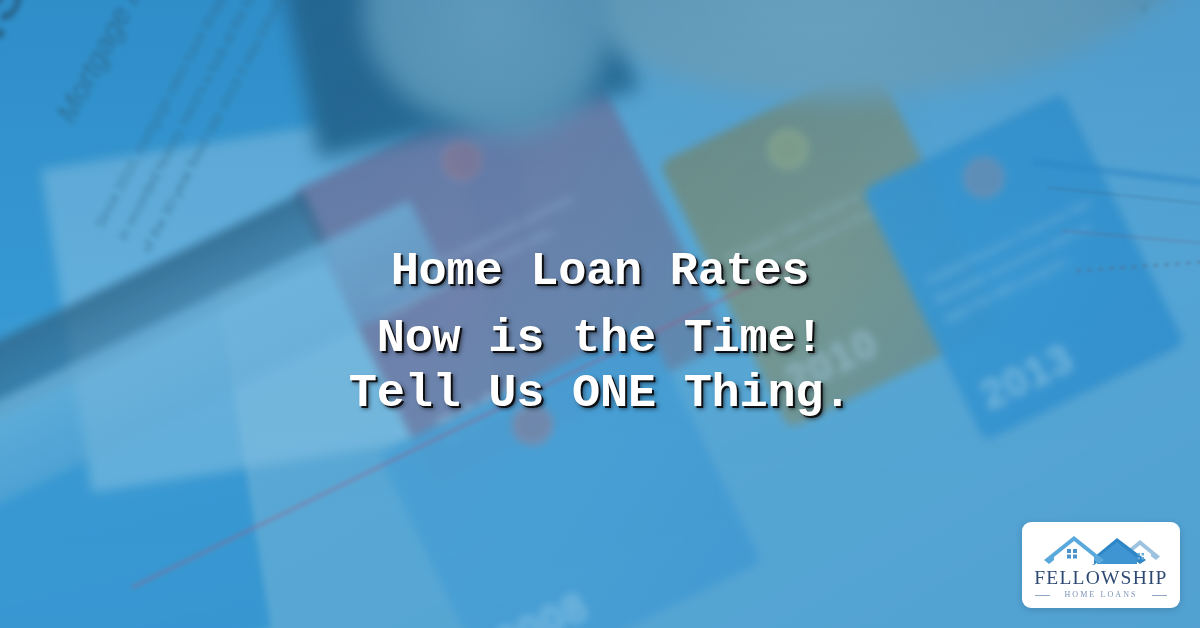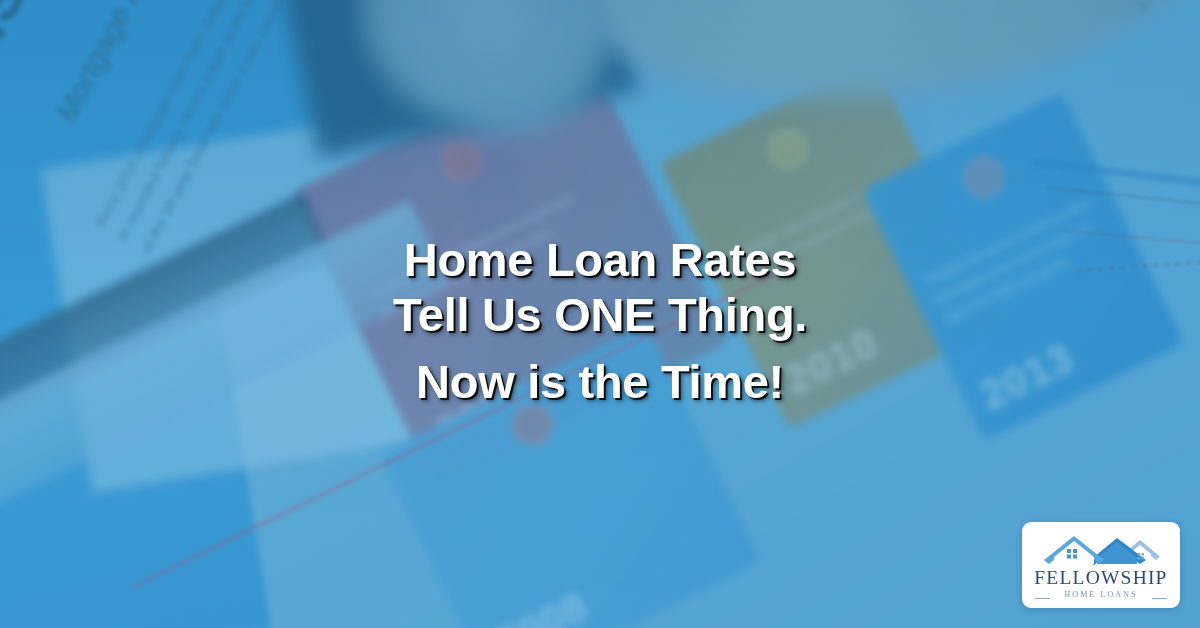--- a/index.html
+++ b/index.html
@@ -354,25 +354,25 @@
   .tint2 {
     position: absolute;
     inset: 0;
     background: linear-gradient(180deg, rgba(40,120,175,.26) 0%, rgba(70,165,215,.16) 45%, rgba(80,172,218,.20) 100%);
   }
 
   
   .headline {
     position: absolute;
     left: 0;
-    top: 232px;
+    top: 244px;
     width: 1200px;
     text-align: center;
     color: #ffffff;
-    font-family: Liberation Sans, sans-serif;
+    font-family: Liberation Mono, monospace;
     font-weight: bold;
     font-size: 47px;
     line-height: 55px;
     letter-spacing: -0.3px;
     text-shadow:
       2px 2px 0 rgba(10,10,12,.92),
       3px 3px 4px rgba(10,10,12,.55);
     white-space: nowrap;
   }
   .headline .ln { display: block; }
@@ -400,21 +400,21 @@
     color: #2e4a72;
     font-family: "Liberation Serif", serif;
     font-size: 19.5px;
     letter-spacing: 1.2px;
     line-height: 1;
     margin-top: 1px;
     white-space: nowrap;
   }
   .logo-sub-row {
     display: flex;
-    align-items: flex-end;
+    align-items: center;
     gap: 14px;
     margin-top: 4px;
     width: 132px;
   }
   .logo-rule {
     flex: 1 1 auto;
     height: 1px;
     background: #8fa7c4;
   }
   .logo-sub {
@@ -495,22 +495,22 @@
       <div class="pinkline"></div>
 
     </div>
   </div>
 
   <div class="tint"></div>
   <div class="tint2"></div>
 
   <div class="headline">
     <span class="ln ln1">Home Loan Rates</span>
+    <span class="ln ln3">Now is the Time!</span>
     <span class="ln ln2">Tell Us ONE Thing.</span>
-    <span class="ln ln3">Now is the Time!</span>
   </div>
 
   <div class="logo-card">
     <svg class="logo-house" viewBox="0 0 236 76">
 
       <path d="M150 60 L196 22 L236 55 L228 62 L196 38 L160 66 Z" fill="#9cc2e0"></path>
       <path d="M176 48 L196 32 L218 50 L218 66 L176 66 Z" fill="#ffffff"></path>
 
       <path d="M92 66 L150 18 L208 62 L196 70 L150 34 L104 72 Z" fill="#2f86c7"></path>
       <path d="M110 58 L150 26 L190 58 L190 70 L110 70 Z" fill="#3f95d1"></path>

